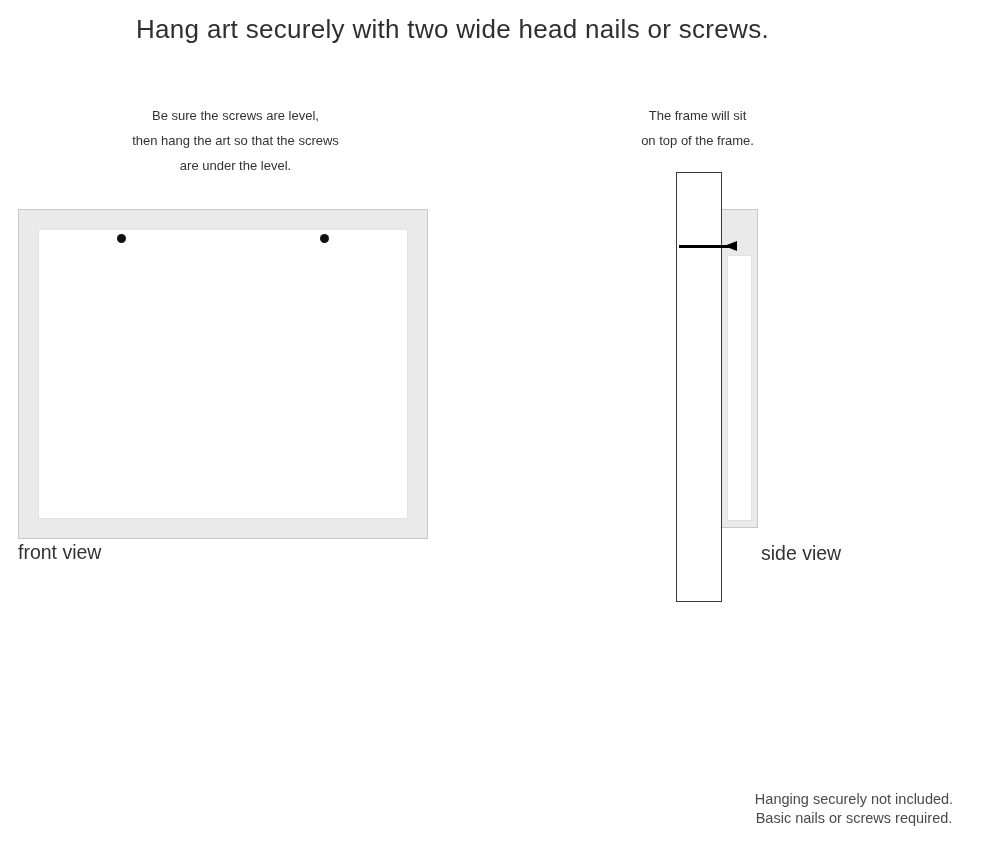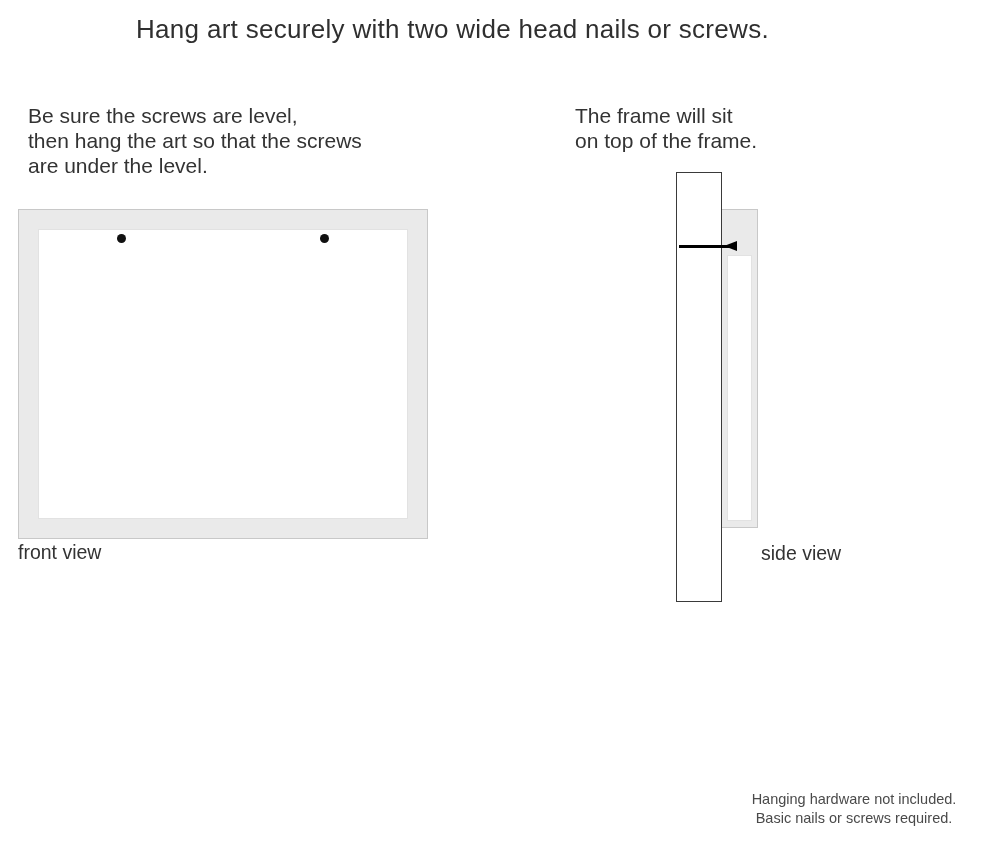--- a/index.html
+++ b/index.html
@@ -19,22 +19,22 @@
     left: 0;
     width: 905px;
     text-align: center;
     font-size: 26px;
     font-weight: 400;
     letter-spacing: 0.3px;
     color: #2f2f2f;
   }
 
   .instructions {
-    text-align: left;
-    font-size: 21px;
+    text-align: center;
+    font-size: 13px;
     line-height: 25px;
     color: #333333;
   }
   .instructions-front { top: 103px; left: 28px; width: 415px; }
   .instructions-side  { top: 103px; left: 575px; width: 245px; }
 
   
   .front-frame {
     left: 18px;
     top: 209px;
@@ -162,15 +162,15 @@
 
 <div class="abs side-frame">
   <div class="side-art"></div>
 </div>
 <div class="abs side-wall"></div>
 <div class="abs nail-shaft"></div>
 <div class="abs nail-head"></div>
 <div class="abs caption caption-side">side view</div>
 
 <div class="abs footer-note">
-  <div>Hanging hardware not included.</div>
+  <div>Hanging securely not included.</div>
   <div>Basic nails or screws required.</div>
 </div>
 
 </body></html>

